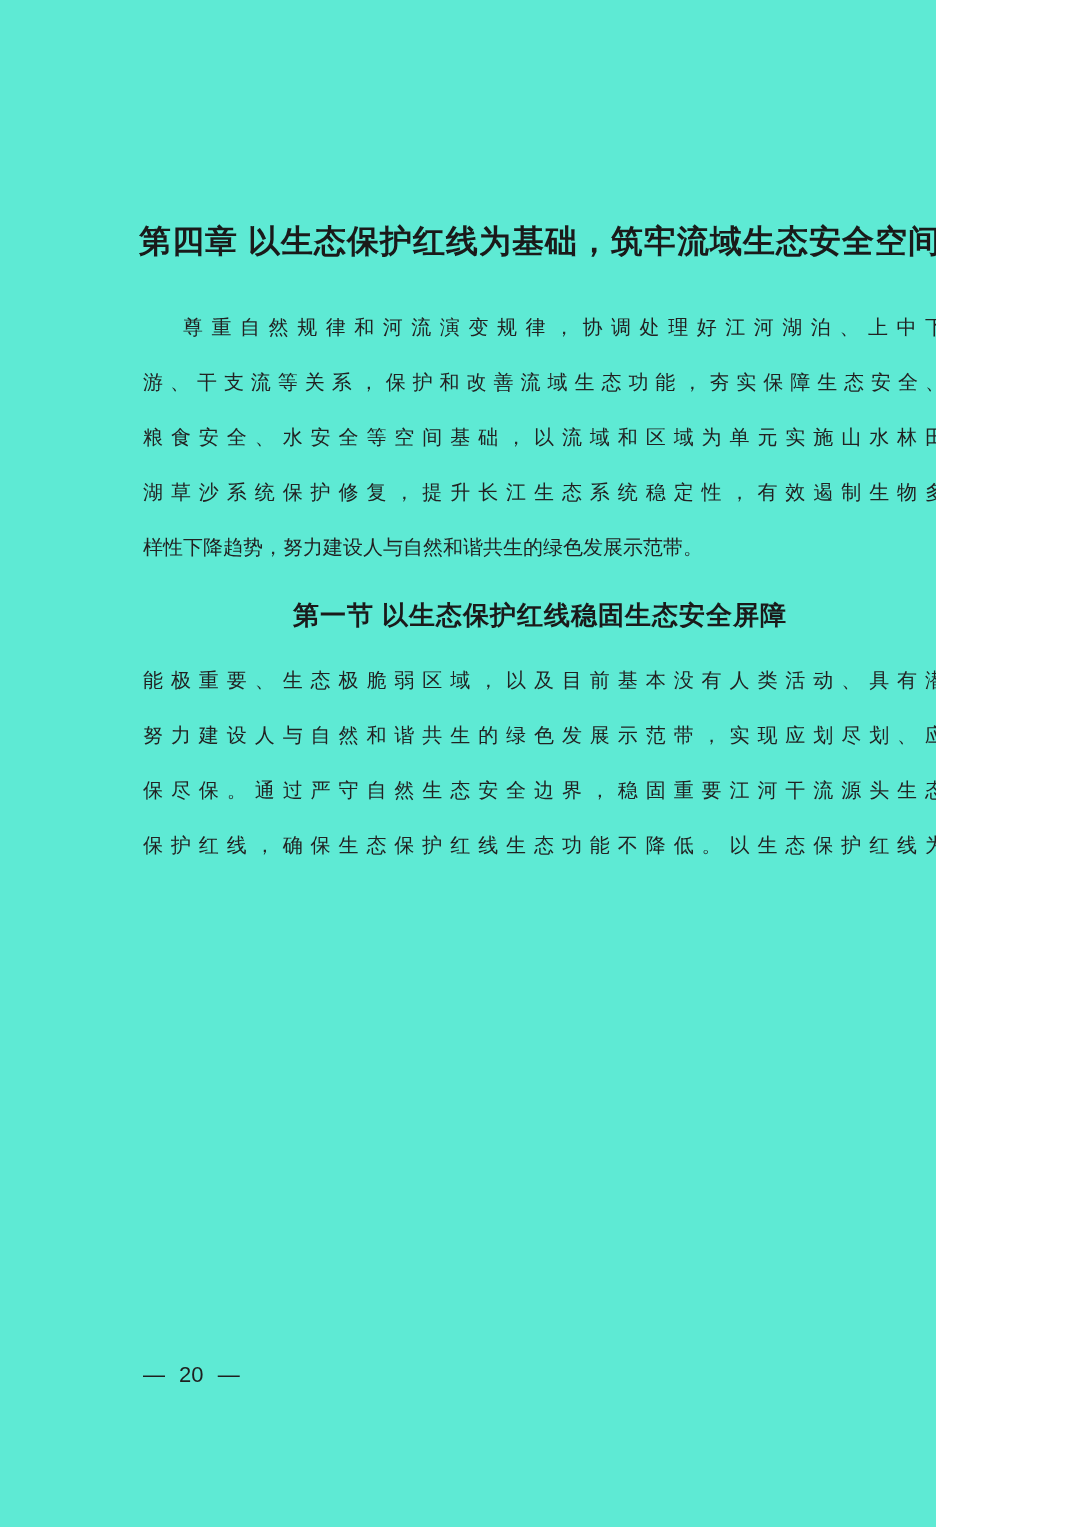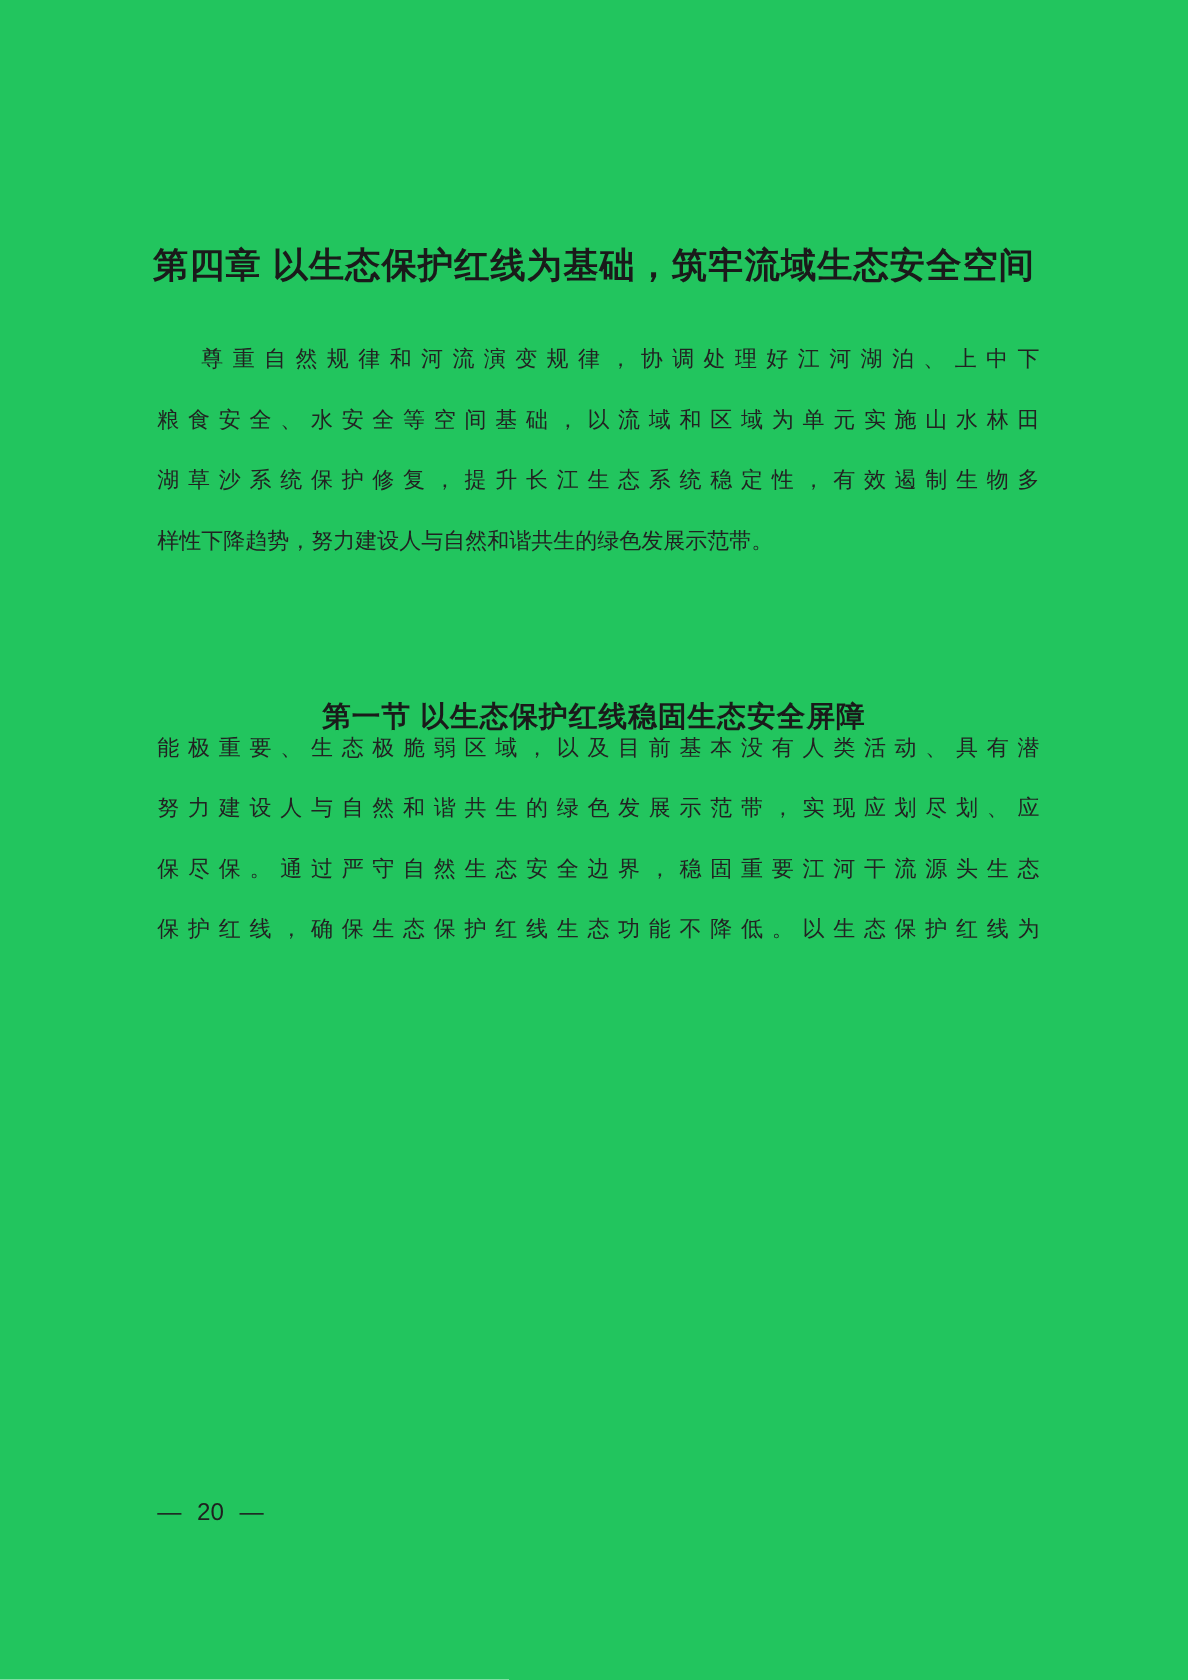--- a/index.html
+++ b/index.html
@@ -1,21 +1,21 @@
 <!DOCTYPE html>
 <html><head>
 <meta charset="utf-8">
 <style>
   * { margin: 0; padding: 0; box-sizing: border-box; }
   html, body { background: #ffffff; }
   #page {
     position: relative;
-    width: 1080px;
+    width: 936px;
     height: 1527px;
-    background: #22c55e;
+    background: #5eead4;
     overflow: hidden;
     font-family: "Liberation Serif", serif;
     color: #1f1f1f;
   }
   .chapter-heading {
     position: absolute;
     top: 219px;
     left: 0;
     width: 1080px;
     text-align: center;
@@ -31,21 +31,20 @@
     top: 597px;
     left: 0;
     width: 1080px;
     text-align: center;
     font-family: "Liberation Sans", sans-serif;
     font-weight: bold;
     font-size: 26px;
     line-height: 36px;
     color: #1a1a1a;
     letter-spacing: 1px;
-    margin-top: 36px;
   }
   .para {
     position: absolute;
     left: 143px;
     width: 802px;
     font-family: Liberation Sans, sans-serif;
     font-size: 20px;
     color: #222222;
   }
   #para1 { top: 300px; }
@@ -75,20 +74,21 @@
 </style>
 </head>
 <body>
 
 <div id="page">
 
   <div class="chapter-heading">第四章 以生态保护红线为基础，筑牢流域生态安全空间</div>
 
   <div class="para" id="para1">
     <div class="tline indent">尊重自然规律和河流演变规律，协调处理好江河湖泊、上中下</div>
+    <div class="tline">游、干支流等关系，保护和改善流域生态功能，夯实保障生态安全、</div>
     <div class="tline">粮食安全、水安全等空间基础，以流域和区域为单元实施山水林田</div>
     <div class="tline">湖草沙系统保护修复，提升长江生态系统稳定性，有效遏制生物多</div>
     <div class="tline lastline">样性下降趋势，努力建设人与自然和谐共生的绿色发展示范带。</div>
   </div>
 
   <div class="section-heading">第一节 以生态保护红线稳固生态安全屏障</div>
 
   <div class="para" id="para2">
     <div class="tline">能极重要、生态极脆弱区域，以及目前基本没有人类活动、具有潜</div>
     <div class="tline">努力建设人与自然和谐共生的绿色发展示范带，实现应划尽划、应</div>

